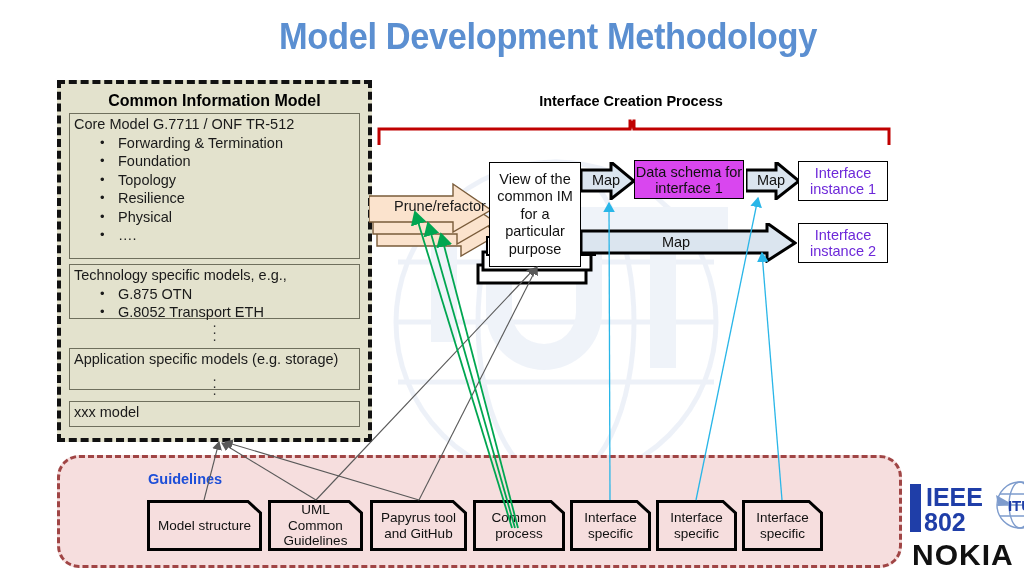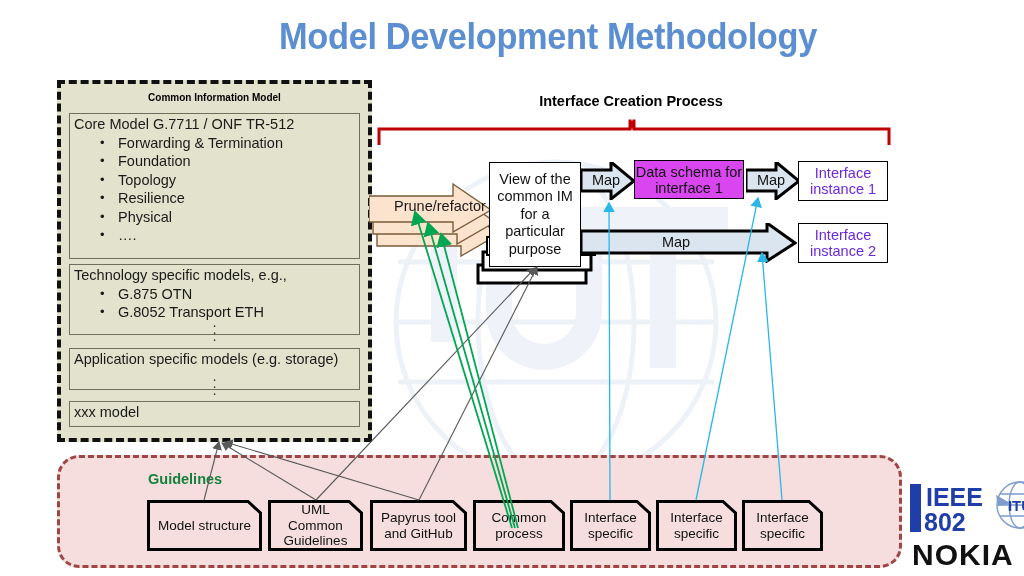--- a/index.html
+++ b/index.html
@@ -33,32 +33,32 @@
 
   
   #cim-panel {
     position:absolute; left:21px; top:68px; width:315px; height:362px;
     background:#e3e2cd;
     border:4px dashed #111;
     z-index:3;
   }
   #cim-title {
     position:absolute; left:21px; top:80px; width:315px;
-    text-align:center; font-size:10px; font-weight:bold; color:#000;
+    text-align:center; font-size:16px; font-weight:bold; color:#000;
     z-index:5;
   }
   .cim-box {
     position:absolute;
     background:#e3e2cd;
     border:1px solid #6f6f5d;
     font-size:14.5px; color:#1a1a1a;
     z-index:4;
   }
   #cim-box-core  { left:33px; top:101px;  width:291px; height:146px; }
-  #cim-box-tech  { left:33px; top:252px;  width:291px; height:71px;  }
+  #cim-box-tech  { left:33px; top:252px;  width:291px; height:55px;  }
   #cim-box-app   { left:33px; top:336px;  width:291px; height:42px;  }
   #cim-box-xxx   { left:33px; top:389px;  width:291px; height:26px;  }
   .cim-line { padding:1px 0 0 4px; line-height:18.5px; white-space:nowrap; }
   .cim-bullets { margin:0; padding:0; list-style:none; }
   .cim-bullets li {
     line-height:18.5px; padding-left:48px; position:relative; white-space:nowrap;
   }
   .cim-bullets li:before {
     content:"\2022"; position:absolute; left:30px; top:0; font-size:13px;
   }
@@ -136,21 +136,21 @@
   
   #guidelines-panel {
     position:absolute; left:21px; top:443px; width:845px; height:113px;
     background:#f6dede;
     border:3px dashed #a04545;
     border-radius:22px;
     z-index:3;
   }
   #guidelines-title {
     position:absolute; left:112px; top:459px;
-    font-size:14.5px; font-weight:bold; color:#15803d; z-index:6;
+    font-size:14.5px; font-weight:bold; color:#1d4ed8; z-index:6;
   }
   .note-box {
     position:absolute; top:488px; height:51px;
     background:#f6dede;
     font-size:13.5px; line-height:15.5px; color:#111;
     display:flex; align-items:center; justify-content:center; text-align:center;
     z-index:5;
   }
   .note-box .note-svg { position:absolute; left:0; top:0; }
   .note-box .note-txt { position:relative; z-index:2; padding:0 6px; }

